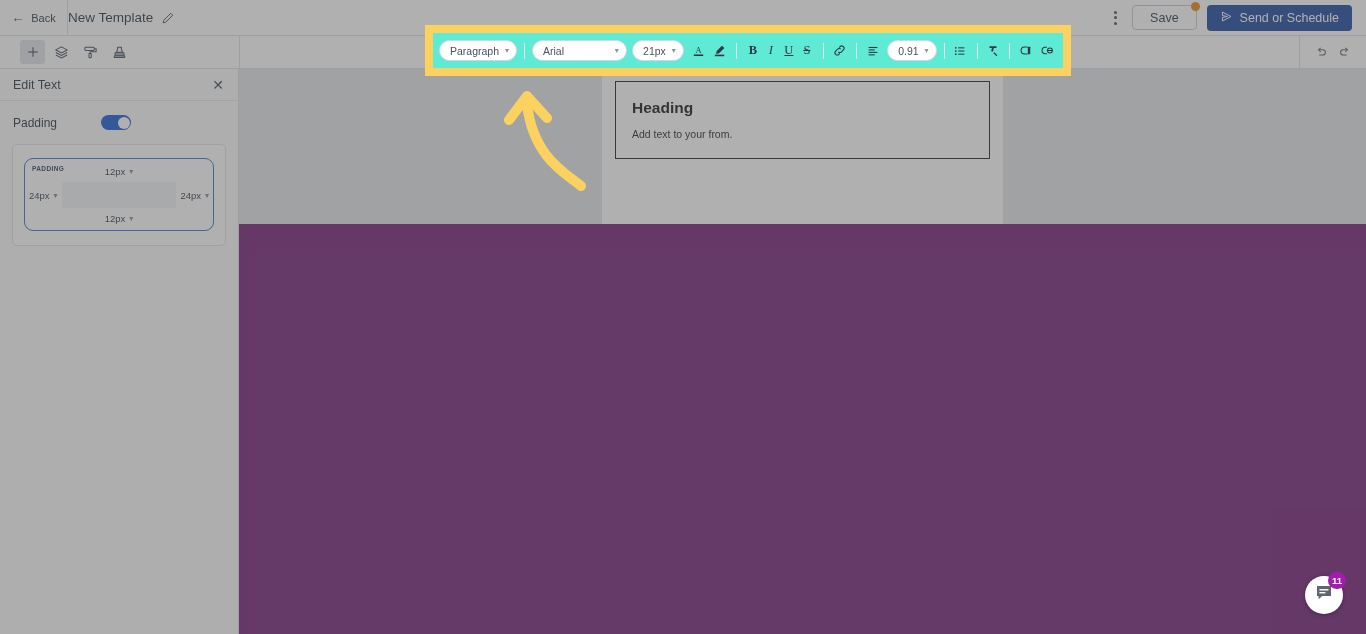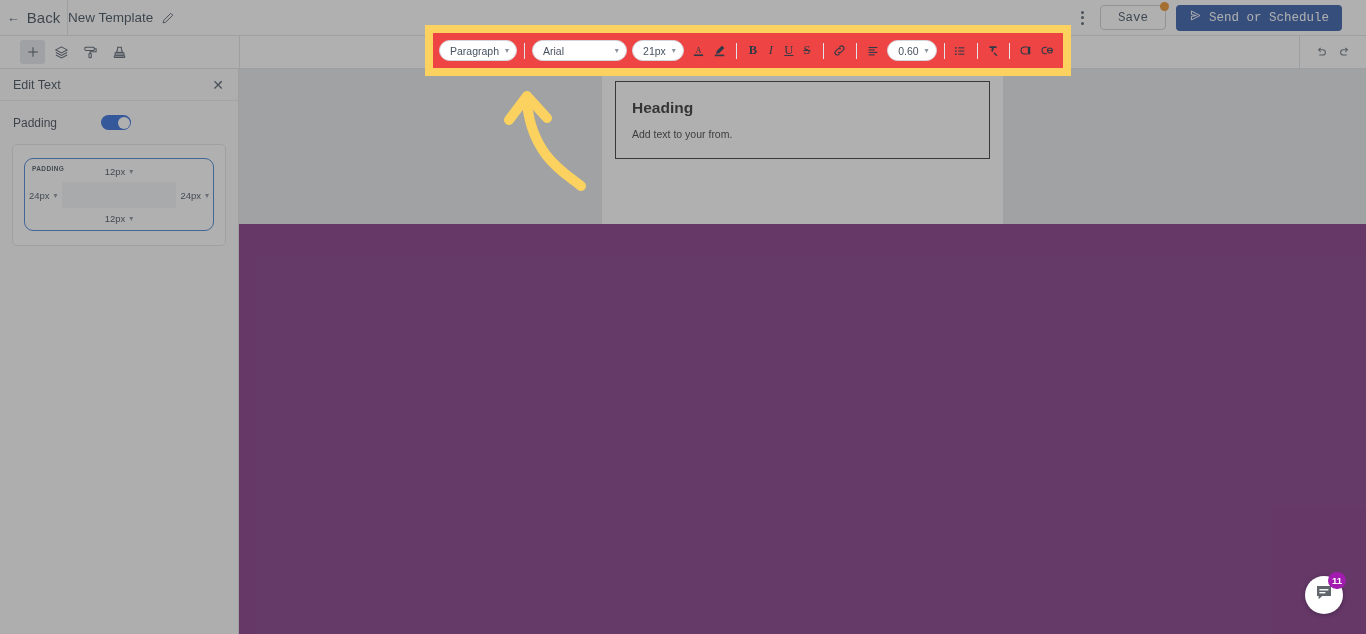--- a/index.html
+++ b/index.html
@@ -31,29 +31,29 @@
     z-index: 5;
   }
   .back-zone {
     width: 68px; height: 36px;
     display: flex; align-items: center; justify-content: center;
     gap: 7px;
     border-right: 1px solid #dcdfe3;
     cursor: pointer;
   }
   .back-arrow { font-size: 13px; color: #2b3a4a; line-height: 1; }
-  .back-label { font-size: 15px; color: #1f2f3f; }
+  .back-label { font-size: 11px; color: #1f2f3f; }
   .title-zone {
     flex: 1; display: flex; align-items: center; 
     gap: 8px;
   }
   .doc-title { font-size: 13.5px; color: #1f2f3f; }
   .pencil-icon { display: inline-flex; width: 14px; height: 14px; }
   .right-zone {
-    display: flex; align-items: center; gap: 0px; padding-right: 24px; font-family: Liberation Mono, monospace;
+    display: flex; align-items: center; gap: 0px; padding-right: 14px;
   }
   .kebab {
     width: 26px; height: 36px; display: flex; flex-direction: column;
     align-items: center; justify-content: center; gap: 2.5px;
     cursor: pointer; margin-right: 4px;
   }
   .kebab i { width: 3px; height: 3px; background: #3b4a5a; border-radius: 50%; display: block; }
   .save-btn {
     position: relative;
     height: 25px; padding: 0 17px;
@@ -193,21 +193,21 @@
   
   .highlight-frame {
     position: absolute; left: 425px; top: 25px;
     width: 646px; height: 51px;
     background: #fbd25f;
     z-index: 80;
   }
   .fmt-toolbar {
     position: absolute; left: 433px; top: 33px;
     width: 630px; height: 35px;
-    background: #ef4444;
+    background: #5eead4;
     display: flex; align-items: center;
     padding: 0 6px;
     z-index: 81;
   }
   .sel {
     height: 21px; border: 1px solid #d3d7dd; border-radius: 11px;
     display: flex; align-items: center; justify-content: space-between;
     padding: 0 7px 0 10px; font-size: 10.5px; color: #47525f;
     cursor: pointer; background: #fff;
   }
@@ -469,21 +469,21 @@
       <svg width="14" height="14" viewBox="0 0 16 16" stroke="#2f3a46" stroke-width="1.25">
         <line x1="3" y1="4" x2="13" y2="4"></line>
           <line x1="3" y1="6.8" x2="10" y2="6.8"></line>
         <line x1="3" y1="9.6" x2="13" y2="9.6"></line>
           <line x1="3" y1="12.4" x2="10" y2="12.4"></line>
       </svg>
     </div>
     <span class="gap6"></span>
 
     <div class="sel sel-lh">
-      <span>0.60</span>
+      <span>0.91</span>
       <span class="cv">▾</span>
     </div>
     <span class="divider"></span>
 
     <div class="fbtn">
       <svg width="14" height="14" viewBox="0 0 16 16" stroke="#2f3a46" stroke-width="1.2">
         <circle cx="3.2" cy="4.4" r="1" fill="#2f3a46" stroke="none"></circle>
         <circle cx="3.2" cy="8" r="1" fill="#2f3a46" stroke="none"></circle>
         <circle cx="3.2" cy="11.6" r="1" fill="#2f3a46" stroke="none"></circle>
         <line x1="6" y1="4.4" x2="13" y2="4.4"></line>

